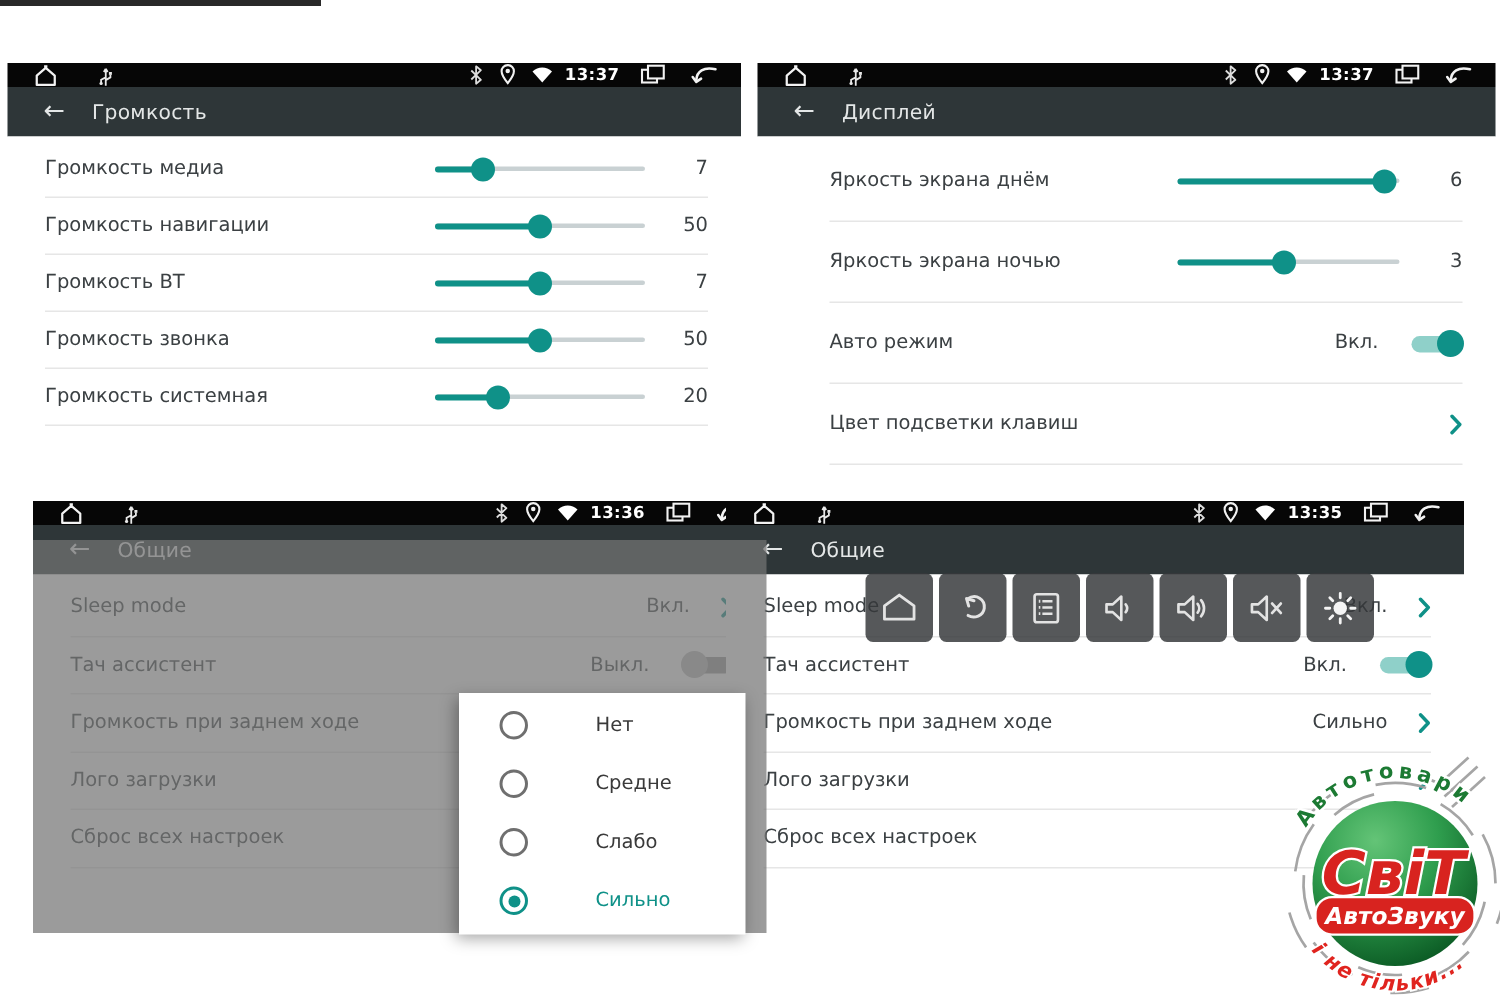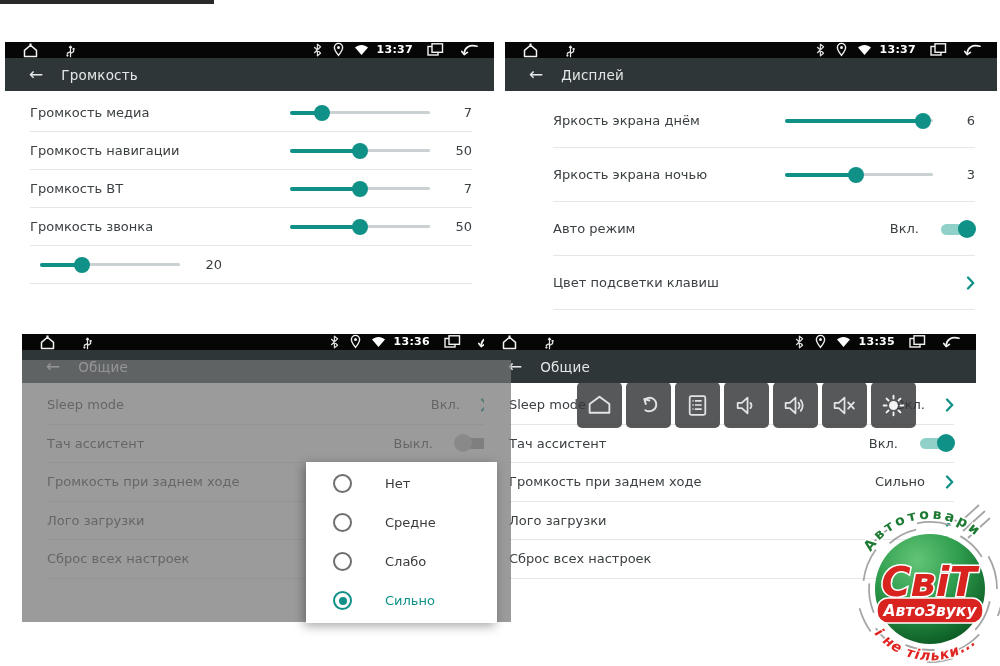--- a/index.html
+++ b/index.html
@@ -37,21 +37,21 @@
   .toggle.off .tr{background:#9b9b9b;} .toggle.off .th{left:-1px;background:#bdbdbd;}
   .chev{margin-left:20px;flex:0 0 auto;display:flex;align-items:center;}
   .scrim{position:absolute;left:0;top:26px;right:0;bottom:0;background:rgba(116,116,116,0.72);z-index:5;}
   #popup{position:absolute;left:306px;top:462px;width:191px;height:161px;background:#fff;z-index:30;
          box-shadow:-2px 3px 10px rgba(0,0,0,0.35);padding-top:2px;box-sizing:border-box;}
   .opt{display:flex;align-items:center;height:39px;}
   .opt .radio{width:15px;height:15px;border-radius:50%;border:2px solid #6f6f6f;margin-left:27px;
               display:flex;align-items:center;justify-content:center;flex:0 0 auto;}
   .opt .radio .dot{width:8px;height:8px;border-radius:50%;background:transparent;}
   .opt.selected .radio{border-color:#0f9188;} .opt.selected .radio .dot{background:#0f9188;}
-  .opt .olbl{font-size:13px;color:#3a3a3a;margin-left:33px;}
+  .opt .olbl{font-size:13px;color:#3a3a3a;margin-left:45px;}
   .opt.selected .olbl{color:#0f9188;}
   #toolbar{position:absolute;left:577px;top:382px;display:flex;z-index:25;}
   .tb-btn{width:45px;height:46px;border-radius:5px;background:rgba(54,56,58,0.84);margin-right:4px;
           display:flex;align-items:center;justify-content:center;}
   #logo{position:absolute;left:838px;top:500px;width:162px;height:166px;z-index:40;pointer-events:none;}
   svg{display:block;}
 </style>
 </head>
 <body>
 <div id="canvas">
@@ -143,20 +143,21 @@
         <div class="row vol-row">
           <span class="lbl">Громкость звонка</span>
           <span class="slider" style="width:140px">
             <span class="track"></span>
             <span class="fill" style="width:50%"></span>
             <span class="thumb" style="left:calc(50% - 8px)"></span>
           </span>
           <span class="val">50</span>
         </div>
         <div class="row vol-row">
+          <span class="lbl">Громкость системная</span>
           <span class="slider" style="width:140px">
             <span class="track"></span>
             <span class="fill" style="width:30%"></span>
             <span class="thumb" style="left:calc(30% - 8px)"></span>
           </span>
           <span class="val">20</span>
         </div>
       </div>
 </div>
 

